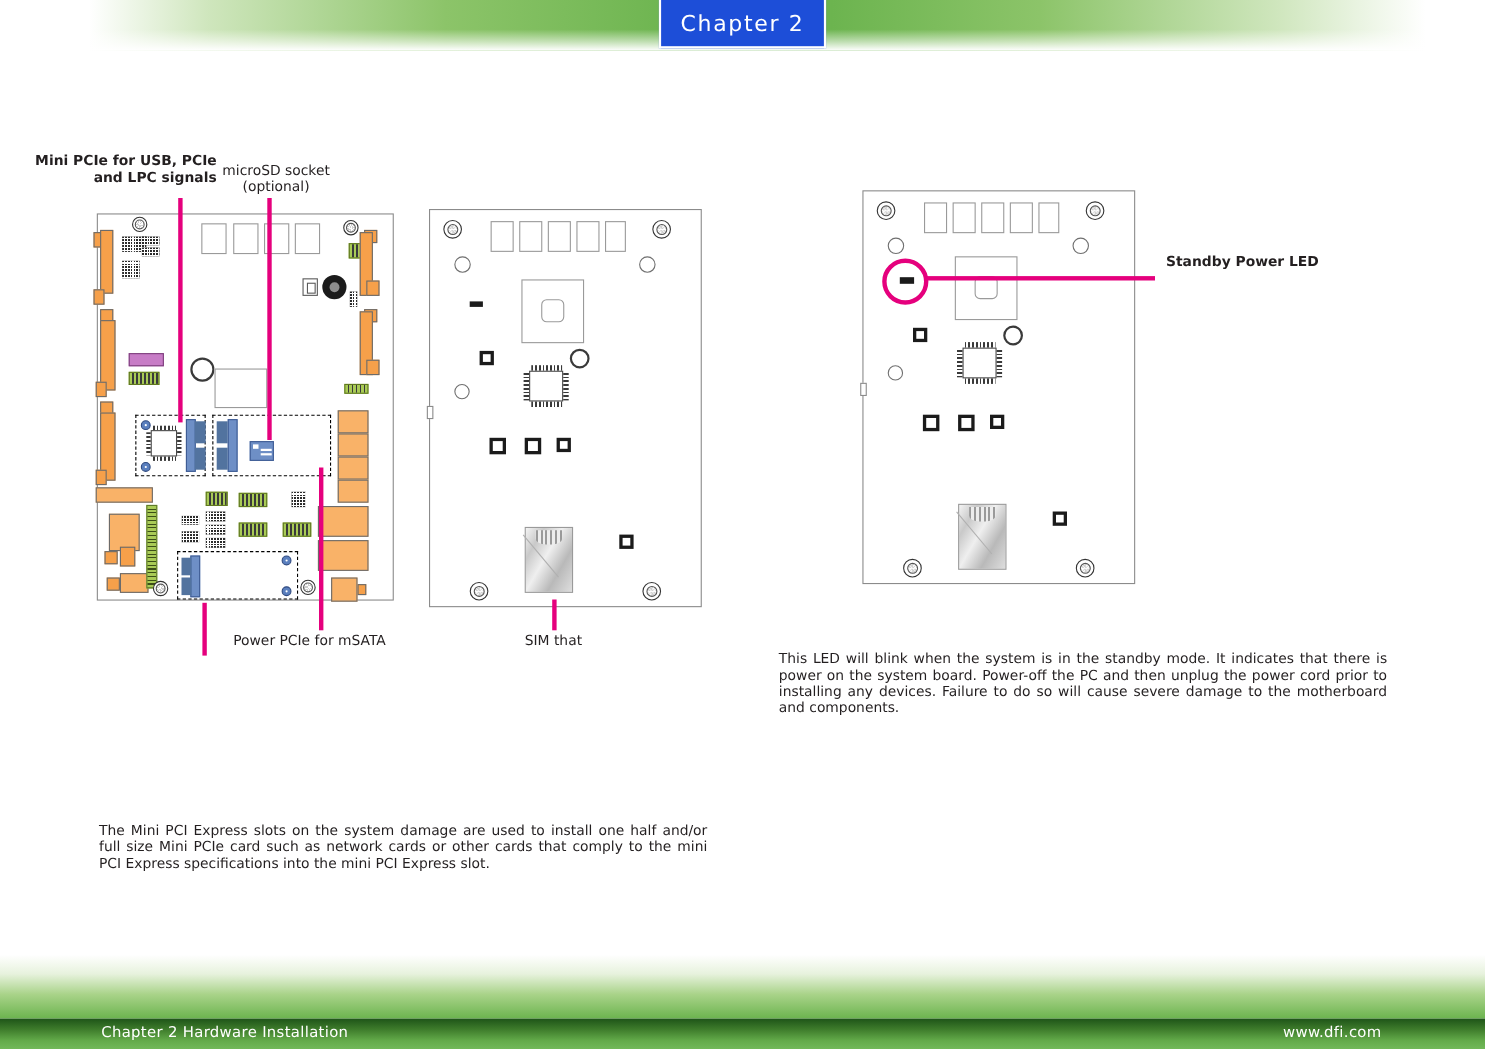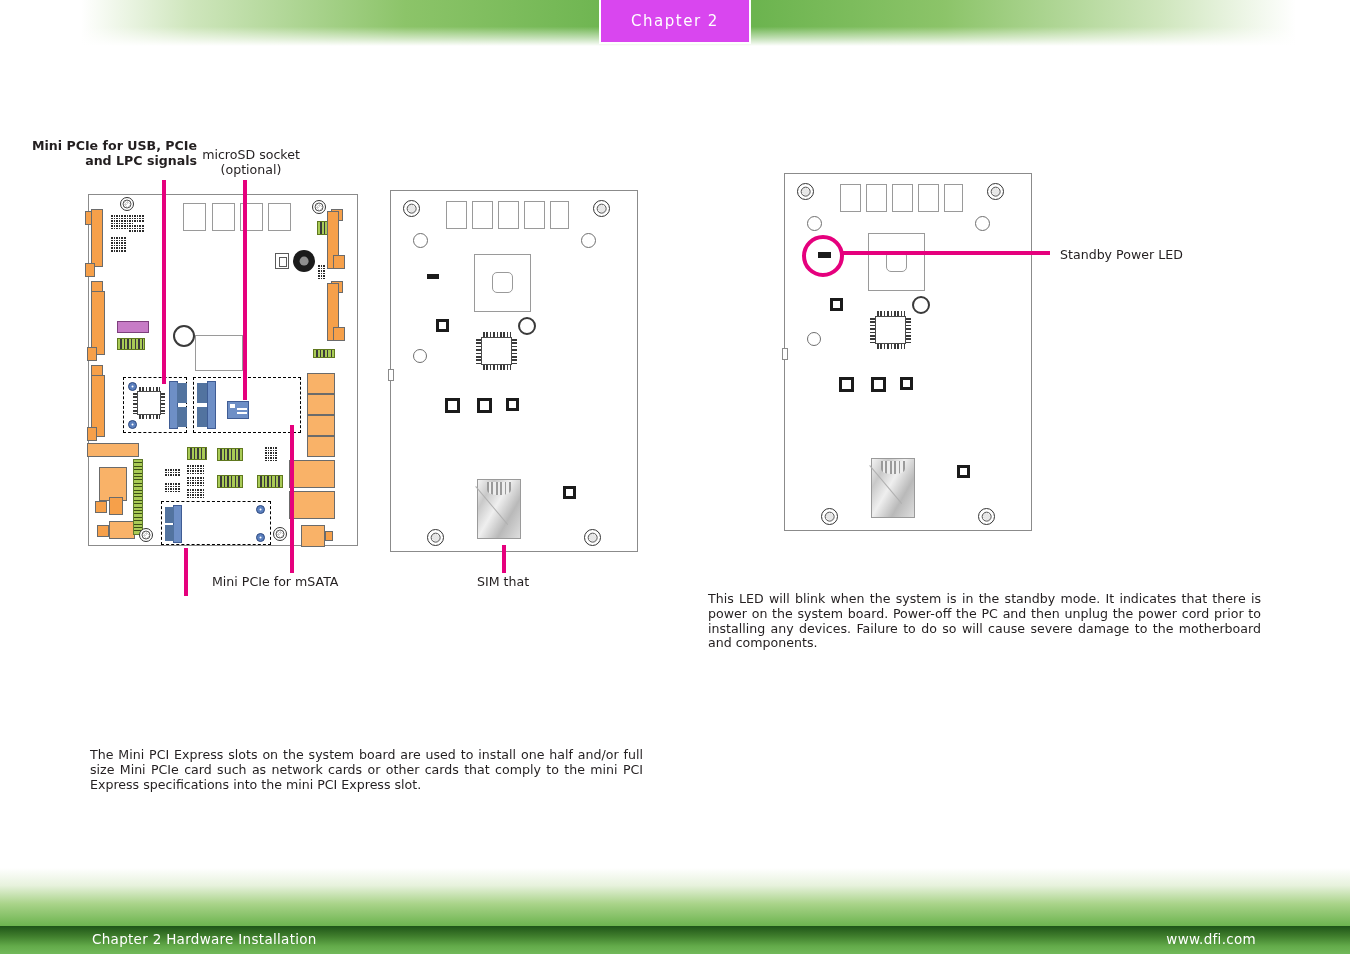--- a/index.html
+++ b/index.html
@@ -32,27 +32,27 @@
     width: 1350px; height: 46px;
     background: linear-gradient(to bottom,
        rgba(255,255,255,0.0) 0%,
        rgba(255,255,255,0.0) 58%,
        rgba(255,255,255,0.55) 82%,
        rgba(255,255,255,1) 100%);
   }
   .chapter-tab {
     position: absolute; left: 599px; top: 0;
     width: 152px; height: 44px;
-    background: #d946ef;
+    background: #1d4ed8;
     border-left: 2px solid #ffffff;
     border-right: 2px solid #ffffff;
     border-bottom: 2px solid #ffffff;
     display: flex; align-items: center; justify-content: center;
     color: #ffffff;
-    font-size: 15px;
+    font-size: 20px;
     letter-spacing: 1.5px;
   }
 
   
   .footer-fade {
     position: absolute; left: 0; top: 868px;
     width: 1350px; height: 58px;
     background: linear-gradient(to bottom, #ffffff 0%, #e7f2dd 30%, #a9d389 62%, #6cb44f 100%);
   }
   .footer-bar {
@@ -420,29 +420,29 @@
 
   <div class="led-ring" style="left:802px; top:235px; width:42px; height:42px;"></div>
   <div class="ptr-h" style="left:840px; top:251px; width:210px;"></div>
 
   <div class="callout-label ta-right" style="left:30px; top:139px; width:167px;font-weight:bold;">Mini PCIe for USB, PCIe
 and LPC signals</div>
 
   <div class="callout-label ta-center" style="left:195px; top:148px; width:112px;">microSD socket
 (optional)</div>
 
-  <div class="callout-label ta-left" style="left:212px; top:575px; width:180px;">Mini PCIe for mSATA</div>
+  <div class="callout-label ta-left" style="left:212px; top:575px; width:180px;">Power PCIe for mSATA</div>
 
 
   <div class="callout-label ta-left" style="left:477px; top:575px; width:120px;">SIM that</div>
 
-  <div class="callout-label ta-left" style="left:1060px; top:248px; width:200px;">Standby Power LED</div>
-
-
-  <div class="body-text" style="left:90px; top:748px; width:553px;">The Mini PCI Express slots on the system board are used to install one half and/or full size Mini PCIe card such as network cards or other cards that comply to the mini PCI Express specifications into the mini PCI Express slot.</div>
+  <div class="callout-label ta-left" style="left:1060px; top:231px; width:200px;font-weight:bold;">Standby Power LED</div>
+
+
+  <div class="body-text" style="left:90px; top:748px; width:553px;">The Mini PCI Express slots on the system damage are used to install one half and/or full size Mini PCIe card such as network cards or other cards that comply to the mini PCI Express specifications into the mini PCI Express slot.</div>
 
 
   <div class="body-text" style="left:708px; top:592px; width:553px;">This LED will blink when the system is in the standby mode. It indicates that there is power on the system board. Power-off the PC and then unplug the power cord prior to installing any devices. Failure to do so will cause severe damage to the motherboard and components.</div>
 
   <div class="footer-fade"></div>
   <div class="footer-bar"></div>
   <div class="footer-left">Chapter 2 Hardware Installation</div>
   <div class="footer-right">www.dfi.com</div>
 
 </div>

